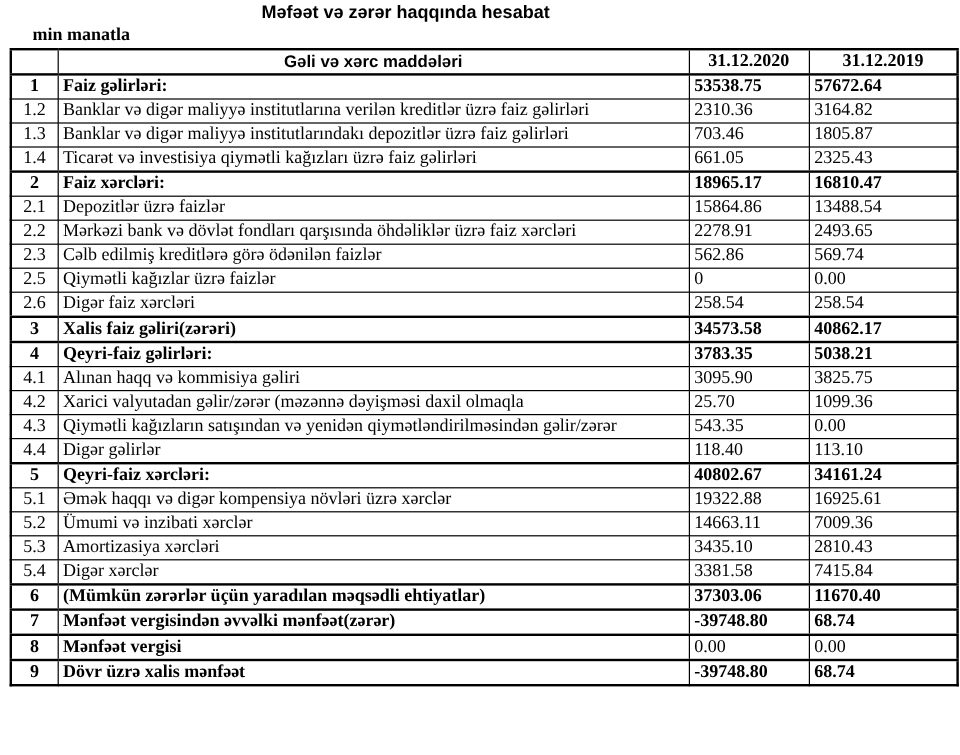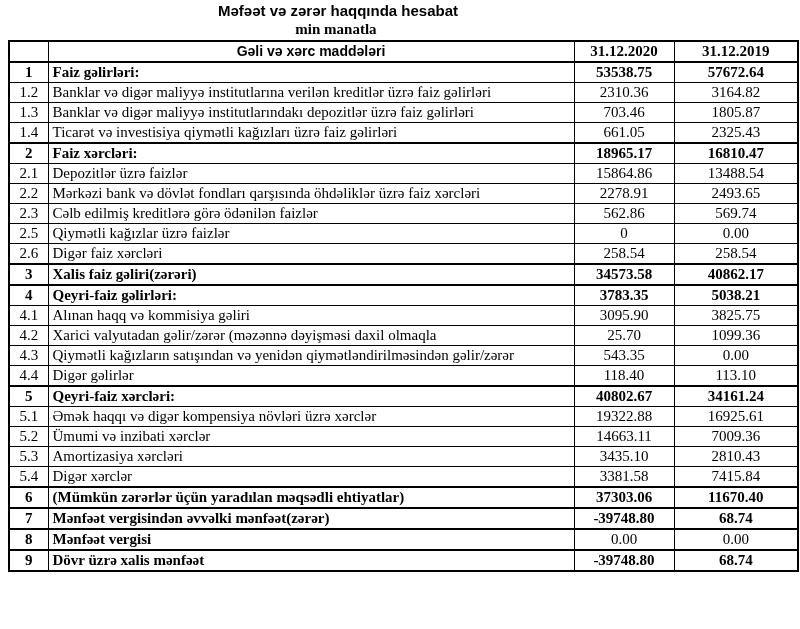--- a/index.html
+++ b/index.html
@@ -19,27 +19,28 @@
   }
   .title {
     text-align: center;
     font-family: "Liberation Sans", sans-serif;
     font-weight: bold;
     font-size: 15px;
     padding-top: 3px;
     line-height: 16px;
   }
   .unit-note {
-    text-align: center;
+    text-align: left;
     font-family: "Liberation Serif", serif;
     font-weight: bold;
     font-size: 15px;
     line-height: 16px;
     padding-right: 4px;
     margin-top: 2px;
+    padding-left: 27px;
   }
   table.report {
     border-collapse: collapse;
     table-layout: fixed;
     margin-left: 8px;
     margin-top: 3px;
     width: 789px;
     border: 2px solid #000;
   }
   col.c-num  { width: 39px; }
@@ -65,21 +66,21 @@
   thead th.h-label {
     font-family: "Liberation Sans", sans-serif;
     font-size: 14px;
   }
   thead th.h-year {
     font-family: "Liberation Serif", serif;
     font-size: 15px;
   }
   td.cell-num { text-align: center; }
   td.cell-label { text-align: left; }
-  td.cell-val { text-align: center; }
+  td.cell-val { text-align: left; }
   tr.section-row td { border-top: 2px solid #000; }
   tr.section-row td.cell-num,
   tr.section-row td.cell-label { font-weight: bold; }
   tr.section-row td.cell-val { font-weight: bold; }
   tr.section-row.values-regular td.cell-val { font-weight: normal; }
 </style>
 </head>
 <body>
 
 <div class="page">

